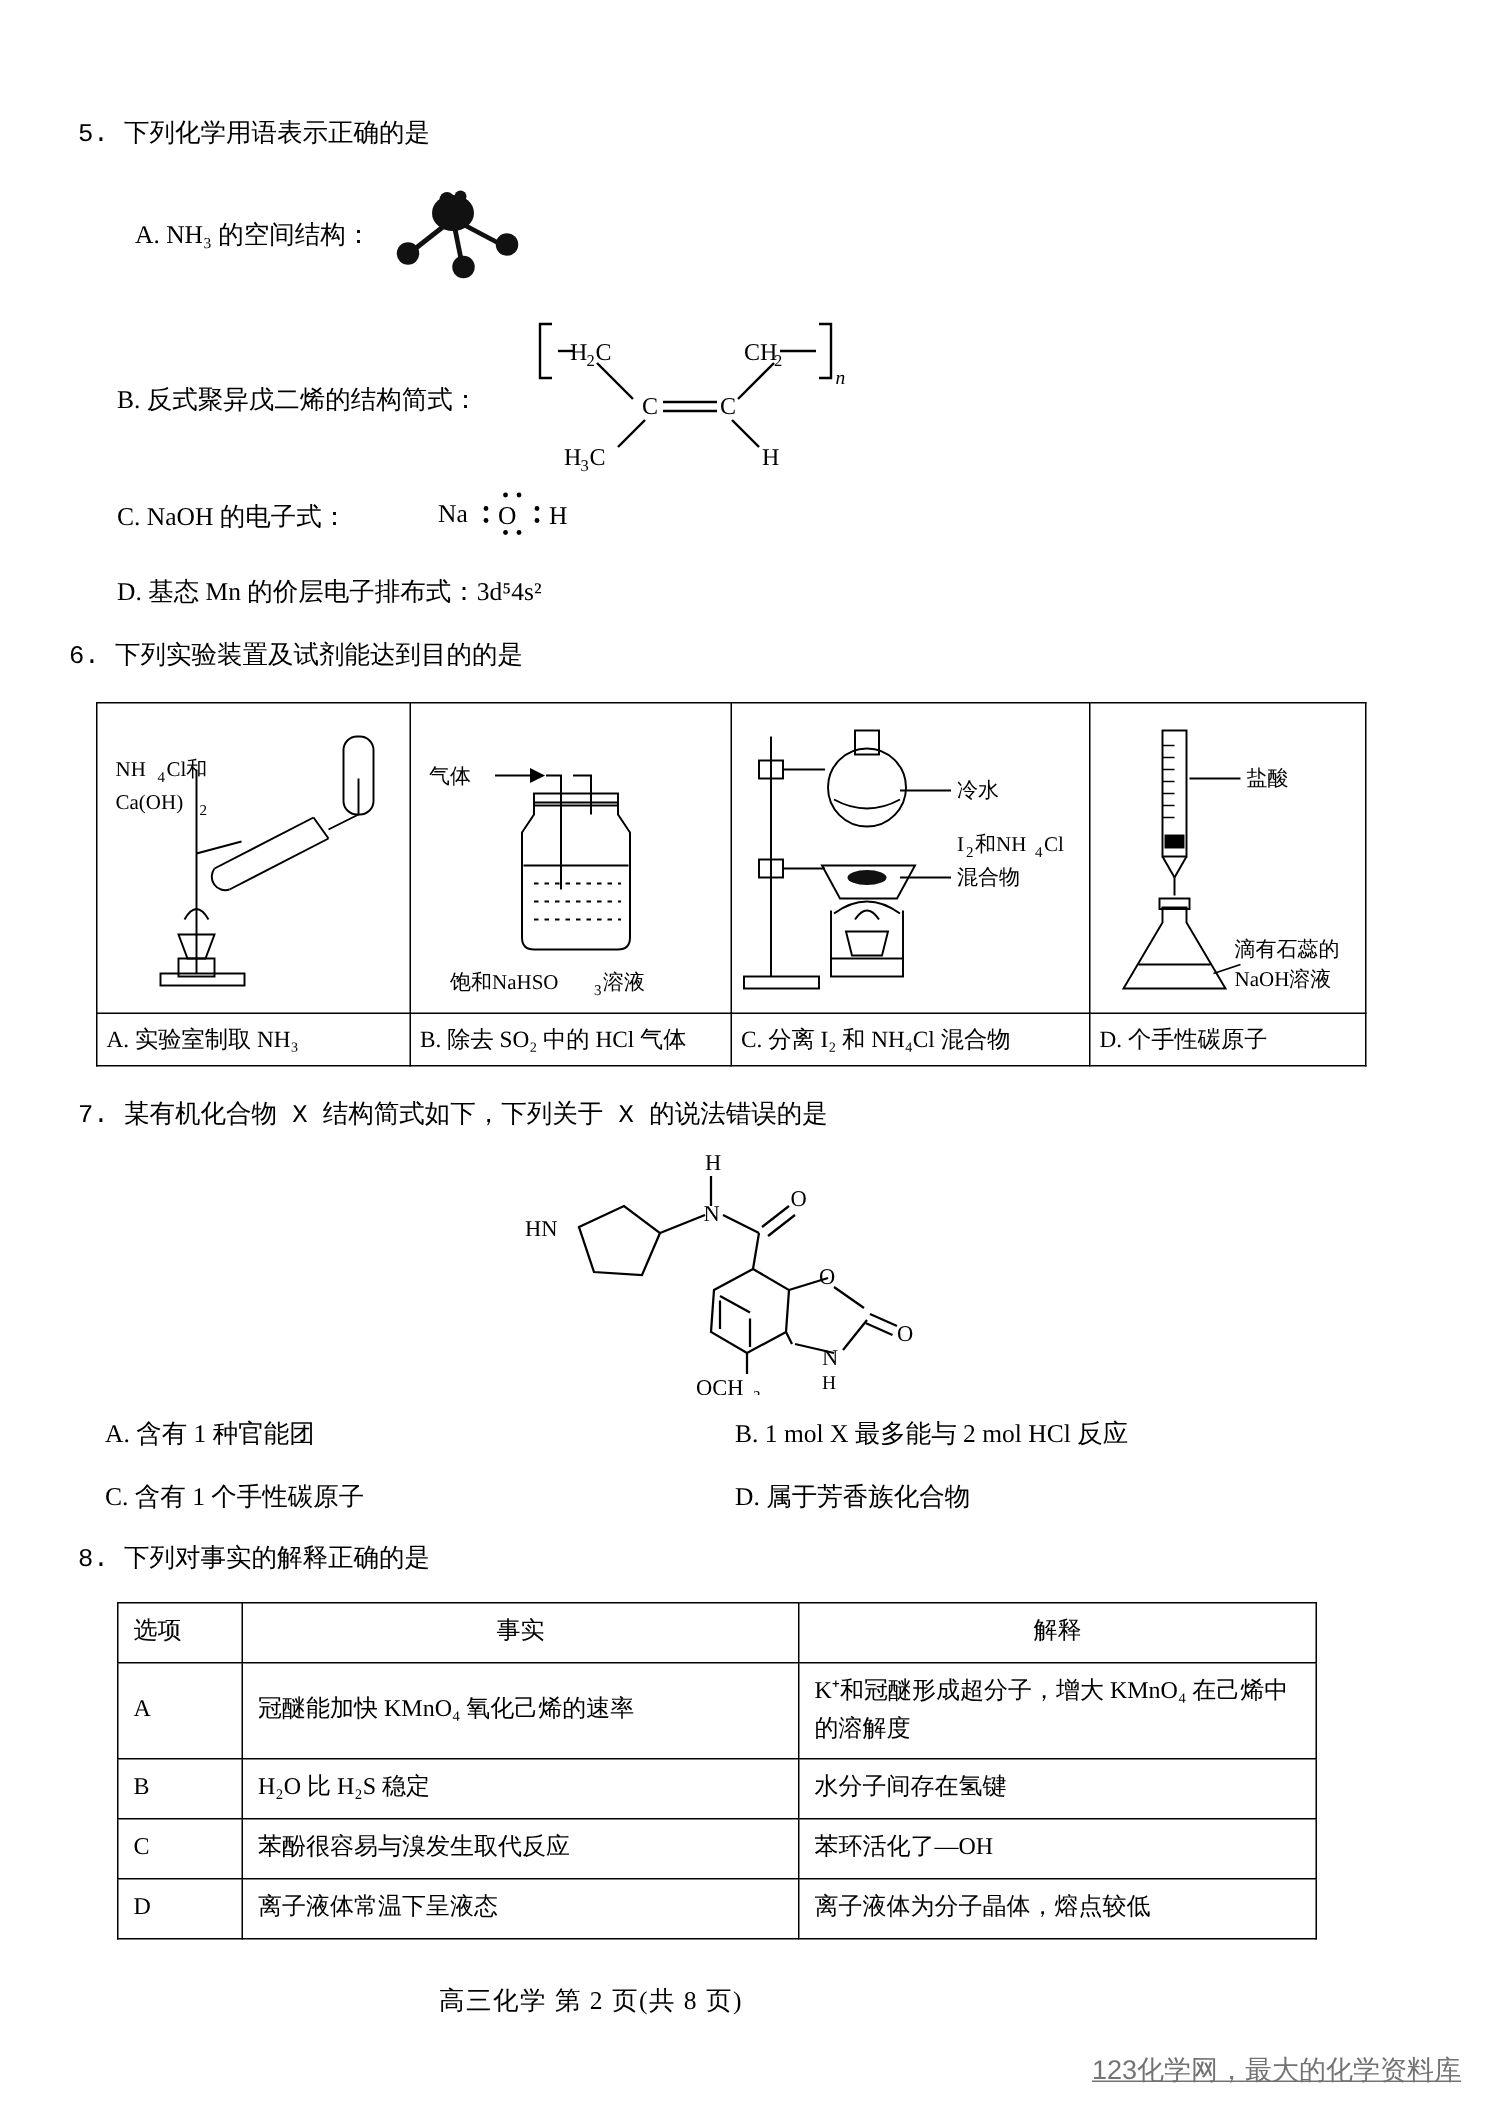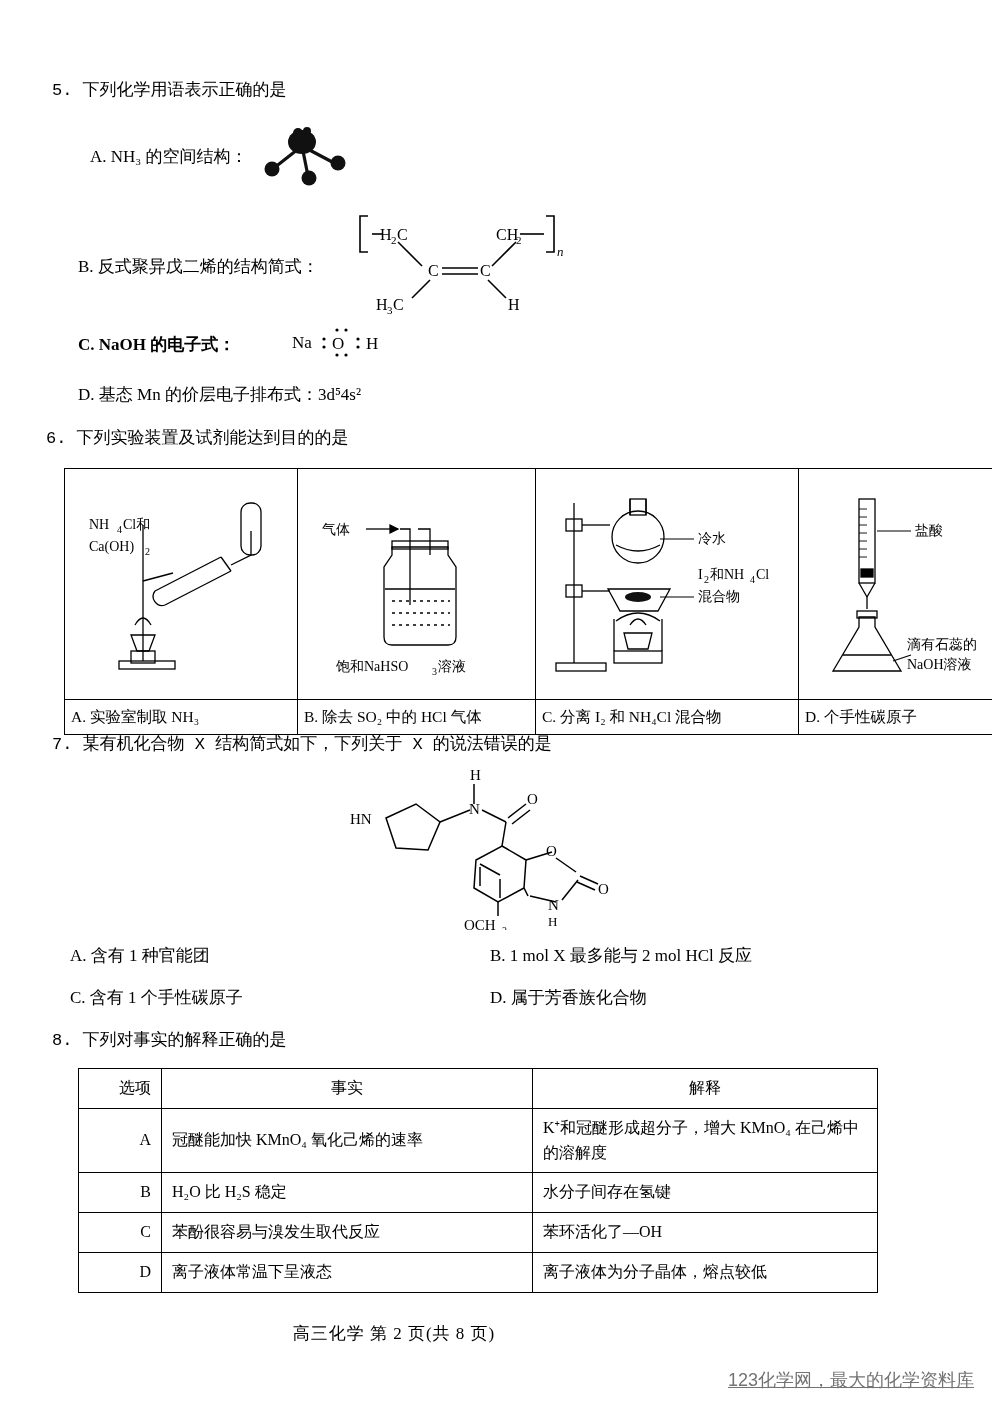--- a/index.html
+++ b/index.html
@@ -29,21 +29,21 @@
     font-family: Liberation Mono, monospace;
   }
   .opt {
     position: absolute;
     font-size: 17px;
   }
   
   #q5 { left: 52px; top: 78px; }
   #q5a { left: 78px; top: 145px; margin-left: 12px; }
   #q5b { left: 78px; top: 255px; }
-  #q5c { left: 78px; top: 333px; font-weight: bold; }
+  #q5c { left: 78px; top: 333px; }
   #q5d { left: 78px; top: 383px; }
 
   .nh3-struct {
     position: absolute;
     left: 262px;
     top: 118px;
     width: 84px;
     height: 70px;
   }
   .polyiso {
@@ -71,21 +71,21 @@
     border-collapse: collapse;
     font-size: 15px;
   }
   .table6 td {
     border: 1.2px solid #000;
     vertical-align: middle;
   }
   .t6-fig {
     height: 198px;
     position: relative;
-    padding: 16px;
+    padding: 4px;
   }
   .t6-cap {
     height: 30px;
     text-align: left;
     padding: 2px 6px;
     font-size: 15.5px;
     white-space: nowrap;
   }
   
   #q7 { left: 52px; top: 732px; }
@@ -109,21 +109,21 @@
     width: 800px;
     border-collapse: collapse;
     font-size: 16px;
   }
   .table8 td, .table8 th {
     border: 1.2px solid #000;
     padding: 7px 10px;
     font-weight: normal;
     line-height: 1.55;
   }
-  .table8 .c-opt { width: 62px; text-align: right; }
+  .table8 .c-opt { width: 62px; text-align: left; }
   .table8 .c-fact { width: 350px; }
   .table8 thead td { text-align: center; }
   
   .footer {
     position: absolute;
     left: 0;
     top: 1322px;
     width: 788px;
     text-align: center;
     font-size: 17px;

